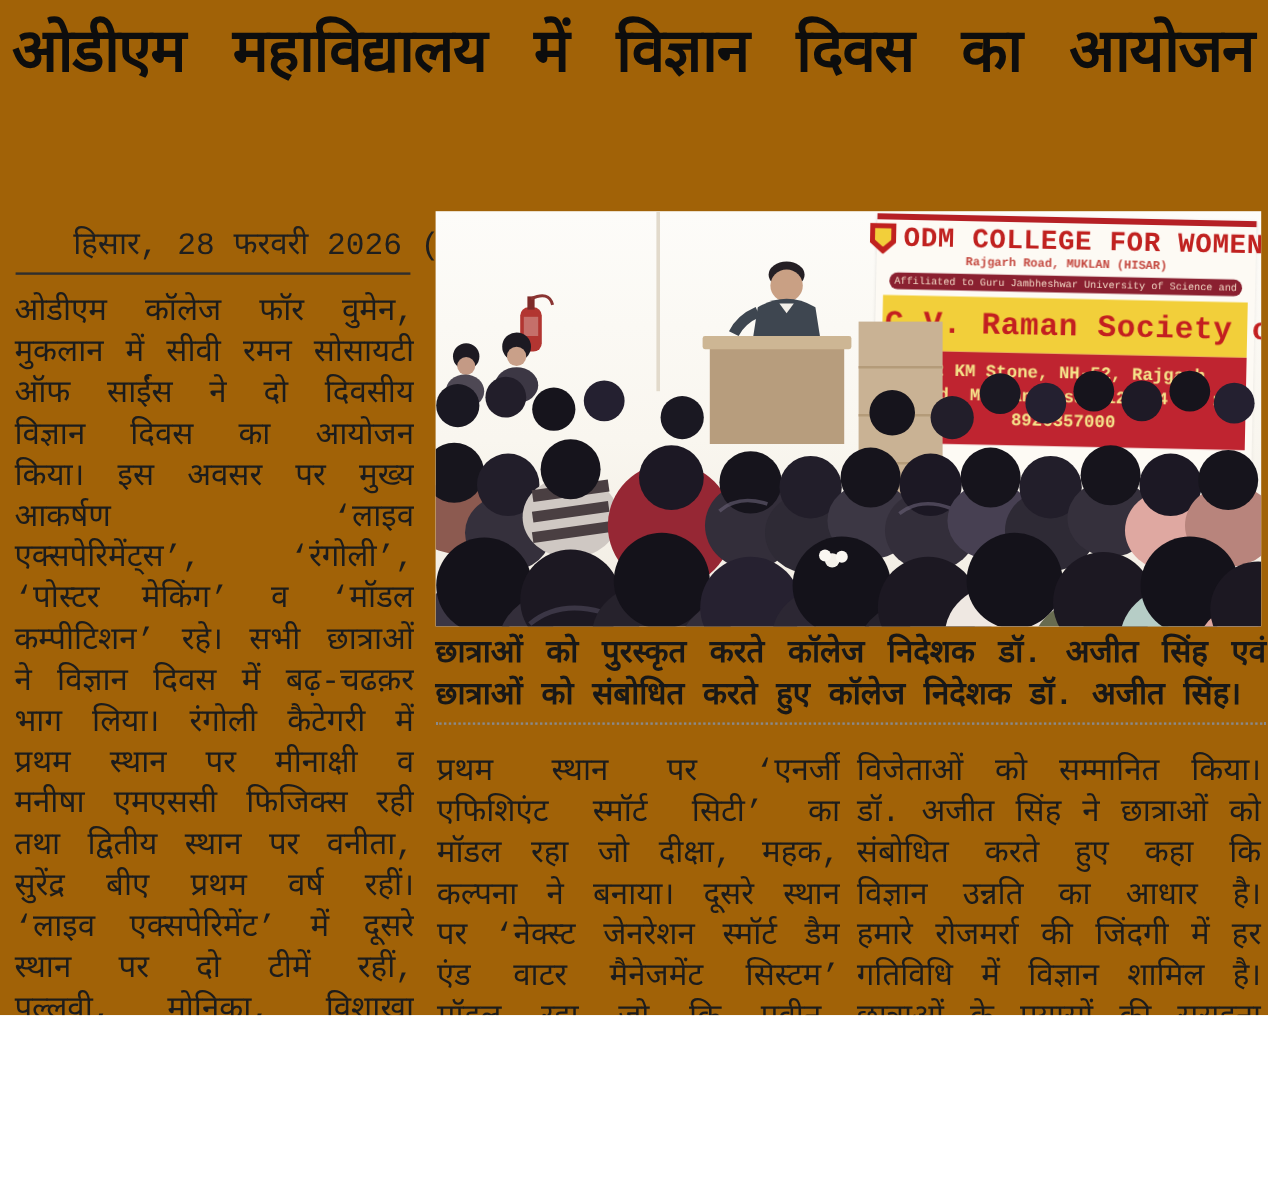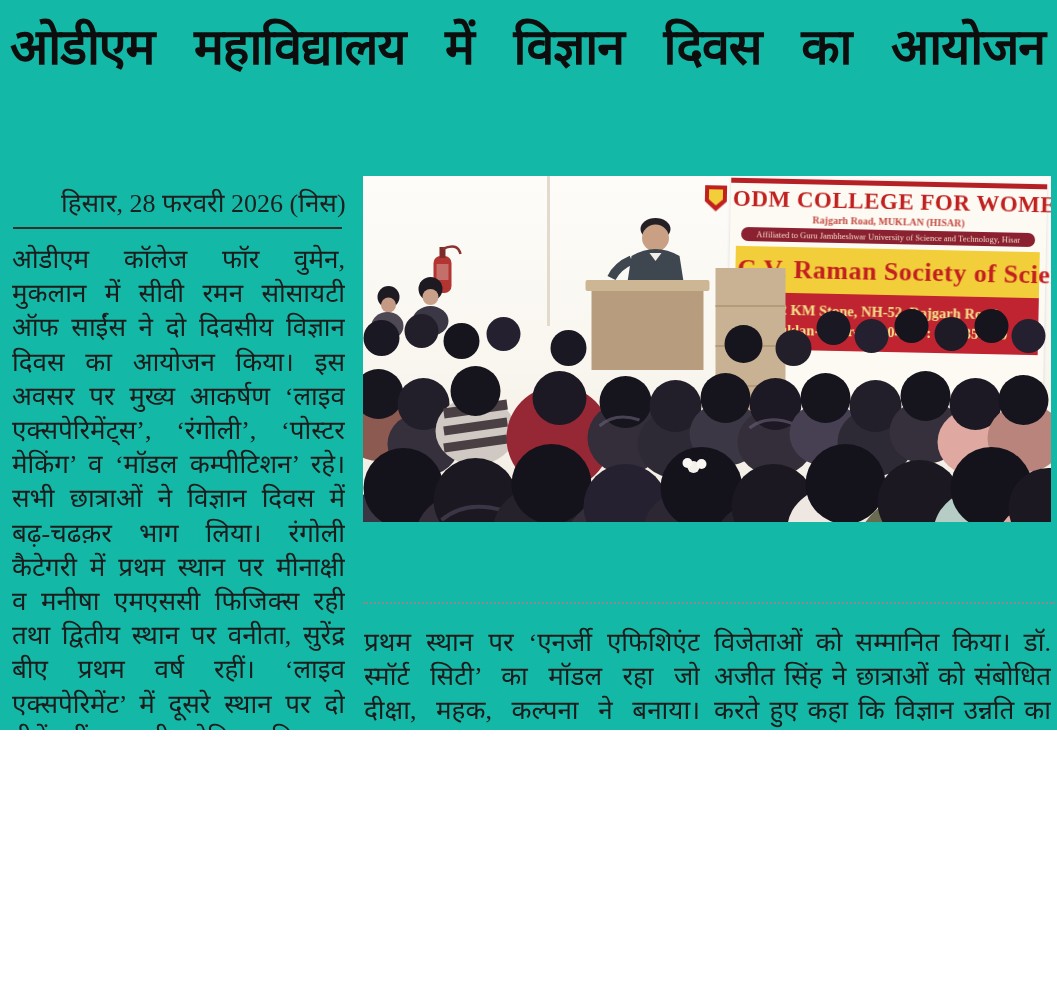--- a/index.html
+++ b/index.html
@@ -1,17 +1,17 @@
 <!DOCTYPE html>
 <html><head>
 <meta charset="utf-8">
 <style>
   html,body{margin:0;padding:0;background:#ffffff;}
-  .page{position:relative;width:1057px;height:730px;background:#14b8a6;overflow:hidden;
-        font-family:Liberation Serif, serif;color:#1b1b1b;}
+  .page{position:relative;width:1057px;height:846px;background:#a16207;overflow:hidden;
+        font-family:Liberation Mono, monospace;color:#1b1b1b;}
 
   
   .headline-line{position:absolute;left:10px;right:12px;font-size:50px;line-height:62px;
                  font-weight:800;color:#0d0d0d;letter-spacing:-1px;white-space:nowrap;
                  text-align:justify;text-align-last:justify;}
   #hl1{top:16px;}
   #hl2{top:92px;}
 
   
   .dateline{position:absolute;left:13px;top:184px;font-size:26px;color:#1f1f1f;margin-left:48px;}
@@ -194,20 +194,21 @@
           <circle cx="556" cy="326" r="42" fill="#1c1822"></circle>
         <ellipse cx="628" cy="356" rx="58" ry="46" fill="#b6cdc6"></ellipse>
           <circle cx="628" cy="312" r="41" fill="#14121a"></circle>
         <path d="M628 348 q10 26 4 44" stroke="#15131a" stroke-width="9" fill="none"></path>
         <ellipse cx="685" cy="368" rx="52" ry="44" fill="#e0a9a1"></ellipse>
           <circle cx="685" cy="332" r="40" fill="#1c1822"></circle>
       </g>
     </svg>
   </div>
 
+  <div class="caption">छात्राओं को पुरस्कृत करते कॉलेज निदेशक डॉ. अजीत सिंह एवं छात्राओं को संबोधित करते हुए कॉलेज निदेशक डॉ. अजीत सिंह।</div>
   <div class="dotted-sep"></div>
 
   <div class="col col-mid">प्रथम स्थान पर ‘एनर्जी एफिशिएंट स्मॉर्ट सिटी’ का मॉडल रहा जो दीक्षा, महक, कल्पना ने बनाया। दूसरे स्थान पर ‘नेक्स्ट जेनरेशन स्मॉर्ट डैम एंड वाटर मैनेजमेंट सिस्टम’ मॉडल रहा जो कि प्रवीन, वंदना व खुशी बी.ए. द्वितीय वर्ष की छात्राओं ने प्रस्तुत किया। निदेशक डॉ. अजीत सिंह, प्राचार्या डॉ. प्रतिमा कुमार व उपप्राचार्या डॉ. अंजू दूहन ने सभी</div>
   <div class="col col-right">विजेताओं को सम्मानित किया। डॉ. अजीत सिंह ने छात्राओं को संबोधित करते हुए कहा कि विज्ञान उन्नति का आधार है। हमारे रोजमर्रा की जिंदगी में हर गतिविधि में विज्ञान शामिल है। छात्राओं के प्रयासों की सराहना करते हुए प्राचार्या ने कहा कि भविष्य में भी इसी प्रकार के विज्ञान से संबंधित कार्यक्रम महाविद्यालय में आयोजित किए जाएंगे।</div>
 
   <div class="clipped">
     <svg width="1057" height="28" viewBox="0 0 1057 28">
       <g stroke="#141414" stroke-width="5" fill="none">
         <path d="M128 28 q2 -22 16 -20"></path>
         <path d="M208 28 q0 -18 10 -18 q10 0 8 10"></path>

